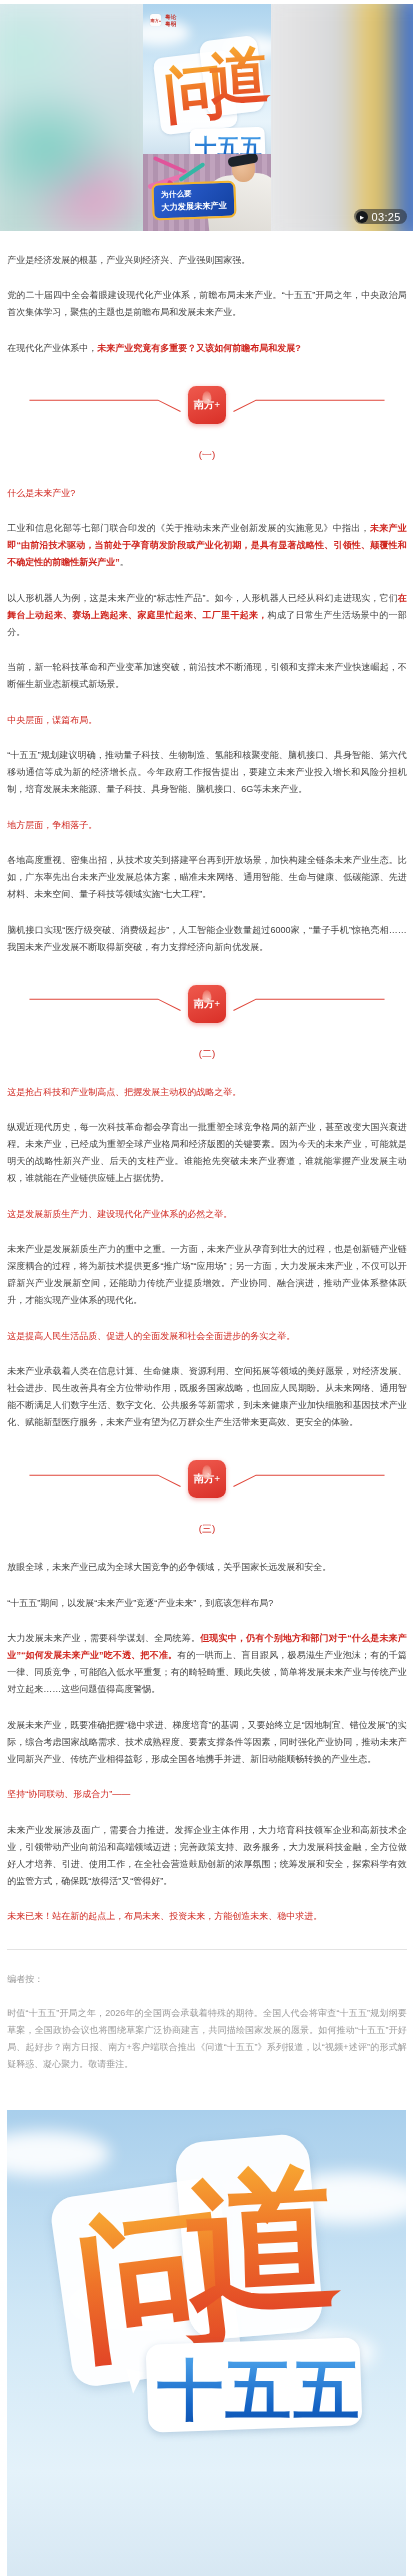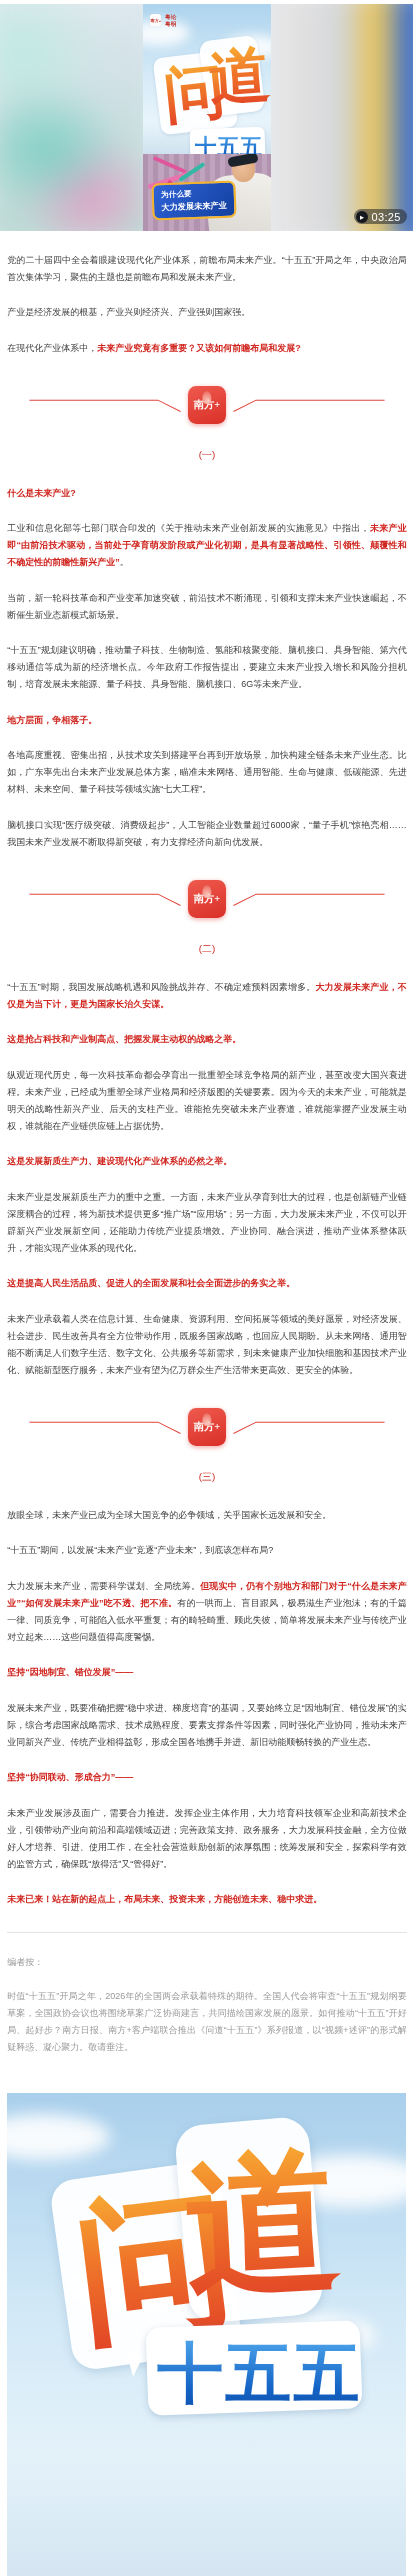--- a/index.html
+++ b/index.html
@@ -44,21 +44,21 @@
   .vp-cap1{font-size:7.7px;}
   .vp-cap2{font-size:8.2px;margin-top:1.5px;}
   .duration{position:absolute;right:7.2px;bottom:6.7px;height:15.5px;display:flex;align-items:center;gap:3.6px;padding:0 6.2px 0 2.1px;background:rgba(35,38,43,.55);border-radius:8.2px;}
   .playbtn{width:12px;height:12px;border-radius:50%;background:#15181c;color:#fff;font-size:5.2px;display:flex;align-items:center;justify-content:center;}
   .dur-text{color:#fff;font-size:11px;letter-spacing:0.3px;}
 
   
   .article{padding:20.6px 7.2px 15.5px 7.2px;}
   .para{font-size:9px;line-height:17px;margin:0 0 18.5px 0;color:#404040;text-align:justify;}
   .para .em{color:#d0261f;font-weight:bold;}
-  .lead{font-size:9px;line-height:17px;margin:0 0 18.5px 0;color:#d0261f;font-weight:bold;text-align:justify;}
+  .lead{font-size:9px;line-height:17px;margin:0 0 18.5px 0;color:#d0261f;font-weight:normal;text-align:justify;}
   .secmark{color:#d0261f;font-size:9.8px;text-align:center;margin:25px 0 23px 0;font-weight:normal;}
   .divider{display:flex;align-items:center;justify-content:center;margin:29px 0 5.2px 0;}
   .divline{flex:0 0 auto;}
   .divlogo{width:38px;height:38px;margin:0 5.2px;border-radius:8.2px;background:linear-gradient(160deg,#ef5a4e,#d92f27);display:flex;align-items:center;justify-content:center;position:relative;box-shadow:0 1.5px 4.1px rgba(217,47,39,.35);}
   .divlogo-text{color:#fff;font-weight:bold;font-size:10.3px;font-family:"Liberation Serif",serif;}
   .flame{position:absolute;top:5.2px;left:50%;transform:translateX(-50%);width:9.3px;height:13.4px;border-radius:50% 50% 45% 45%/60% 60% 40% 40%;background:radial-gradient(circle at 50% 70%,#ffd9d0,#f08a7c 70%,rgba(240,138,124,0));opacity:.8;}
   .hrline{border:none;border-top:0.5px solid #e3e3e3;margin:24px 0 20.6px 0;}
   .editor{color:#9a9a9a;}
   .editor .para{color:#9a9a9a;margin-bottom:17.5px;}
 
@@ -126,63 +126,64 @@
     </div>
 
     <div class="duration">
       <span class="playbtn">▶</span>
       <span class="dur-text">03:25</span>
     </div>
   </div>
 
   <div class="article">
 
+    <p class="para">产业是经济发展的根基，产业兴则经济兴、产业强则国家强。</p>
     <p class="para">党的二十届四中全会着眼建设现代化产业体系，前瞻布局未来产业。“十五五”开局之年，中央政治局首次集体学习，聚焦的主题也是前瞻布局和发展未来产业。</p>
-    <p class="para">产业是经济发展的根基，产业兴则经济兴、产业强则国家强。</p>
     <p class="para"><span>在现代化产业体系中，</span><span class="em">未来产业究竟有多重要？又该如何前瞻布局和发展?</span></p>
 
     <div class="divider">
       <svg class="divline" width="155" height="18.5" viewBox="0 0 300 36">
           <polyline points="2,10 252,10 296,32" fill="none" stroke="#e0463a" stroke-width="2"></polyline>
         </svg>
       <div class="divlogo">
         <span class="flame"></span>
         <span class="divlogo-text">南方+</span>
       </div>
       <svg class="divline" width="155" height="18.5" viewBox="0 0 300 36">
           <polyline points="298,10 48,10 4,32" fill="none" stroke="#e0463a" stroke-width="2"></polyline>
         </svg>
     </div>
 
     <div class="secmark">(一)</div>
 
     <p class="lead">什么是未来产业?</p>
     <p class="para"><span>工业和信息化部等七部门联合印发的《关于推动未来产业创新发展的实施意见》中指出，</span><span class="em">未来产业即“由前沿技术驱动，当前处于孕育萌发阶段或产业化初期，是具有显著战略性、引领性、颠覆性和不确定性的前瞻性新兴产业”</span><span>。</span></p>
+    <p class="para"><span>以人形机器人为例，这是未来产业的“标志性产品”。如今，人形机器人已经从科幻走进现实，它们</span><span class="em">在舞台上动起来、赛场上跑起来、家庭里忙起来、工厂里干起来，</span><span>构成了日常生产生活场景中的一部分。</span></p>
     <p class="para">当前，新一轮科技革命和产业变革加速突破，前沿技术不断涌现，引领和支撑未来产业快速崛起，不断催生新业态新模式新场景。</p>
+    <p class="lead">中央层面，谋篇布局。</p>
     <p class="para">“十五五”规划建议明确，推动量子科技、生物制造、氢能和核聚变能、脑机接口、具身智能、第六代移动通信等成为新的经济增长点。今年政府工作报告提出，要建立未来产业投入增长和风险分担机制，培育发展未来能源、量子科技、具身智能、脑机接口、6G等未来产业。</p>
     <p class="lead">地方层面，争相落子。</p>
     <p class="para">各地高度重视、密集出招，从技术攻关到搭建平台再到开放场景，加快构建全链条未来产业生态。比如，广东率先出台未来产业发展总体方案，瞄准未来网络、通用智能、生命与健康、低碳能源、先进材料、未来空间、量子科技等领域实施“七大工程”。</p>
     <p class="para">脑机接口实现“医疗级突破、消费级起步”，人工智能企业数量超过6000家，“量子手机”惊艳亮相……我国未来产业发展不断取得新突破，有力支撑经济向新向优发展。</p>
 
     <div class="divider">
       <svg class="divline" width="155" height="18.5" viewBox="0 0 300 36">
           <polyline points="2,10 252,10 296,32" fill="none" stroke="#e0463a" stroke-width="2"></polyline>
         </svg>
       <div class="divlogo">
         <span class="flame"></span>
         <span class="divlogo-text">南方+</span>
       </div>
       <svg class="divline" width="155" height="18.5" viewBox="0 0 300 36">
           <polyline points="298,10 48,10 4,32" fill="none" stroke="#e0463a" stroke-width="2"></polyline>
         </svg>
     </div>
 
     <div class="secmark">(二)</div>
 
-    <p class="para"><span>“十五五”时期，我国发展战略机遇和风险挑战并存、不确定难预料因素增多。</span><span class="em">大力发展未来产业，不仅是为当下计，更是为国家长治久安谋。</span></p>
     <p class="lead">这是抢占科技和产业制高点、把握发展主动权的战略之举。</p>
     <p class="para">纵观近现代历史，每一次科技革命都会孕育出一批重塑全球竞争格局的新产业，甚至改变大国兴衰进程。未来产业，已经成为重塑全球产业格局和经济版图的关键要素。因为今天的未来产业，可能就是明天的战略性新兴产业、后天的支柱产业。谁能抢先突破未来产业赛道，谁就能掌握产业发展主动权，谁就能在产业链供应链上占据优势。</p>
     <p class="lead">这是发展新质生产力、建设现代化产业体系的必然之举。</p>
     <p class="para">未来产业是发展新质生产力的重中之重。一方面，未来产业从孕育到壮大的过程，也是创新链产业链深度耦合的过程，将为新技术提供更多“推广场”“应用场”；另一方面，大力发展未来产业，不仅可以开辟新兴产业发展新空间，还能助力传统产业提质增效。产业协同、融合演进，推动产业体系整体跃升，才能实现产业体系的现代化。</p>
     <p class="lead">这是提高人民生活品质、促进人的全面发展和社会全面进步的务实之举。</p>
     <p class="para">未来产业承载着人类在信息计算、生命健康、资源利用、空间拓展等领域的美好愿景，对经济发展、社会进步、民生改善具有全方位带动作用，既服务国家战略，也回应人民期盼。从未来网络、通用智能不断满足人们数字生活、数字文化、公共服务等新需求，到未来健康产业加快细胞和基因技术产业化、赋能新型医疗服务，未来产业有望为亿万群众生产生活带来更高效、更安全的体验。</p>
 
     <div class="divider">
       <svg class="divline" width="155" height="18.5" viewBox="0 0 300 36">
           <polyline points="2,10 252,10 296,32" fill="none" stroke="#e0463a" stroke-width="2"></polyline>
@@ -194,21 +195,20 @@
       <svg class="divline" width="155" height="18.5" viewBox="0 0 300 36">
           <polyline points="298,10 48,10 4,32" fill="none" stroke="#e0463a" stroke-width="2"></polyline>
         </svg>
     </div>
 
     <div class="secmark">(三)</div>
 
     <p class="para">放眼全球，未来产业已成为全球大国竞争的必争领域，关乎国家长远发展和安全。</p>
     <p class="para">“十五五”期间，以发展“未来产业”竞逐“产业未来”，到底该怎样布局?</p>
     <p class="para"><span>大力发展未来产业，需要科学谋划、全局统筹。</span><span class="em">但现实中，仍有个别地方和部门对于“什么是未来产业”“如何发展未来产业”吃不透、把不准。</span><span>有的一哄而上、盲目跟风，极易滋生产业泡沫；有的千篇一律、同质竞争，可能陷入低水平重复；有的畸轻畸重、顾此失彼，简单将发展未来产业与传统产业对立起来……这些问题值得高度警惕。</span></p>
-    <p class="lead">坚持“因地制宜、错位发展”——</p>
     <p class="para">发展未来产业，既要准确把握“稳中求进、梯度培育”的基调，又要始终立足“因地制宜、错位发展”的实际，综合考虑国家战略需求、技术成熟程度、要素支撑条件等因素，同时强化产业协同，推动未来产业同新兴产业、传统产业相得益彰，形成全国各地携手并进、新旧动能顺畅转换的产业生态。</p>
     <p class="lead">坚持“协同联动、形成合力”——</p>
     <p class="para">未来产业发展涉及面广，需要合力推进。发挥企业主体作用，大力培育科技领军企业和高新技术企业，引领带动产业向前沿和高端领域迈进；完善政策支持、政务服务，大力发展科技金融，全方位做好人才培养、引进、使用工作，在全社会营造鼓励创新的浓厚氛围；统筹发展和安全，探索科学有效的监管方式，确保既“放得活”又“管得好”。</p>
     <p class="lead">未来已来！站在新的起点上，布局未来、投资未来，方能创造未来、稳中求进。</p>
 
     <hr class="hrline">
 
     <div class="editor">
       <p class="para">编者按：</p>
       <p class="para">时值“十五五”开局之年，2026年的全国两会承载着特殊的期待。全国人代会将审查“十五五”规划纲要草案，全国政协会议也将围绕草案广泛协商建言，共同描绘国家发展的愿景。如何推动“十五五”开好局、起好步？南方日报、南方+客户端联合推出《问道“十五五”》系列报道，以“视频+述评”的形式解疑释惑、凝心聚力。敬请垂注。</p>

